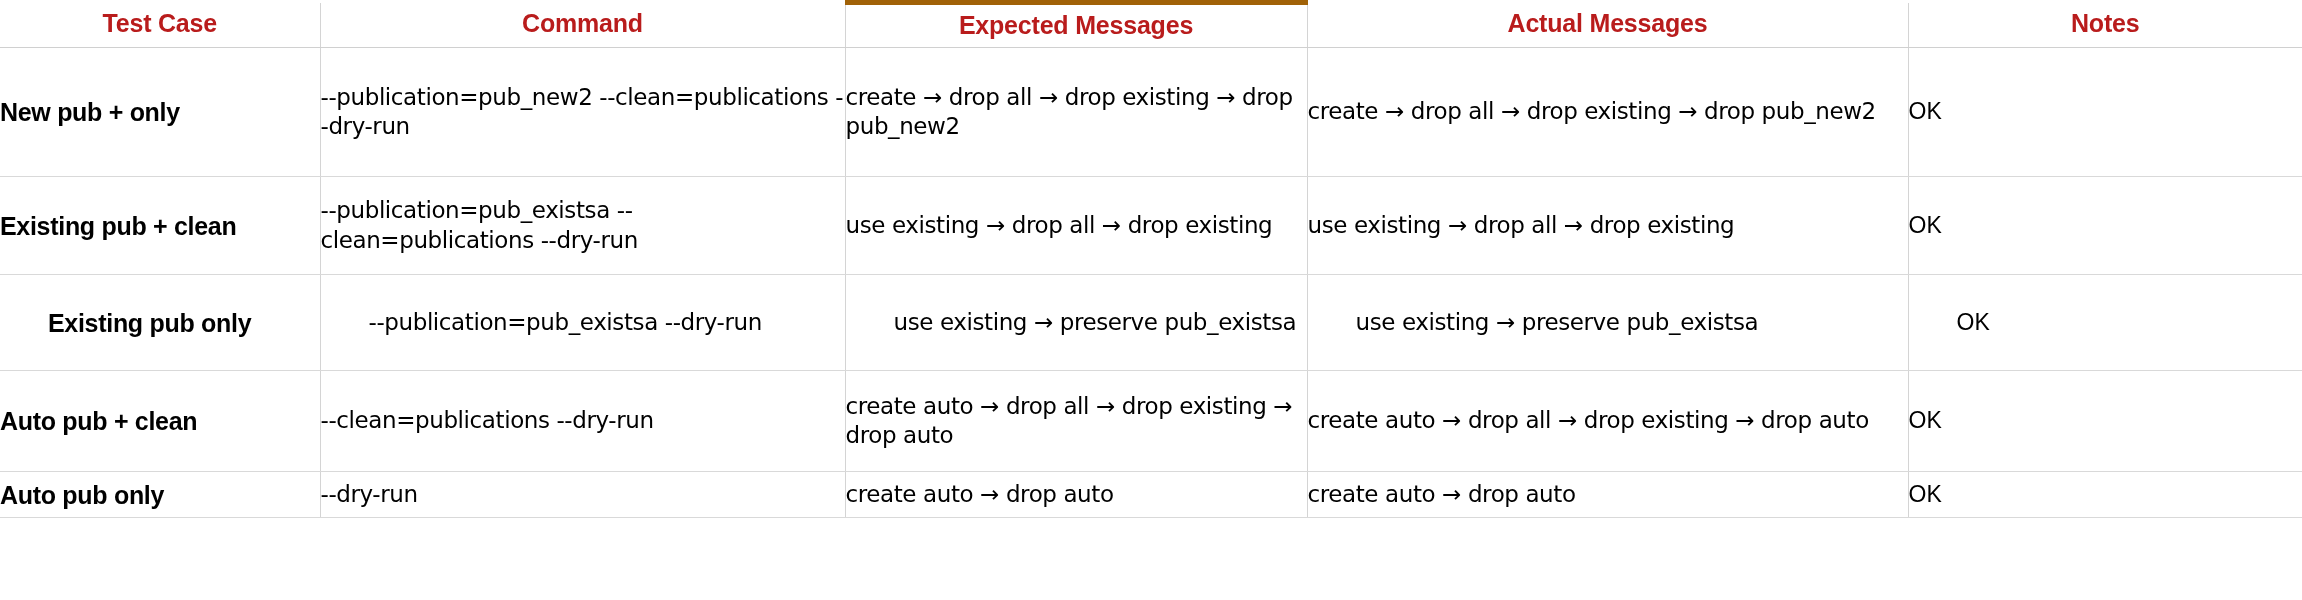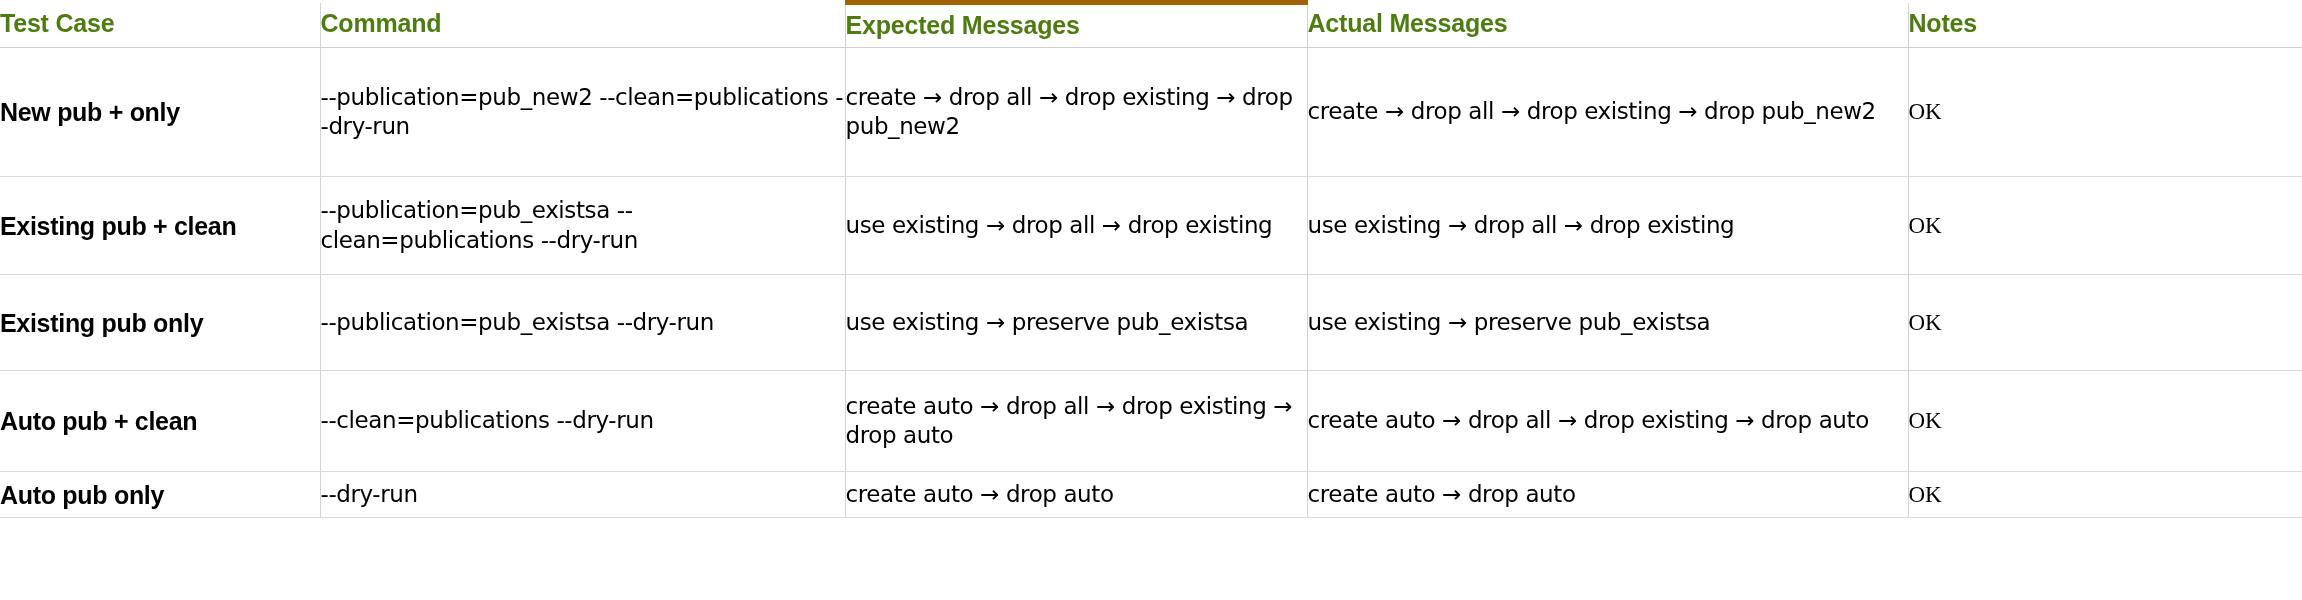--- a/index.html
+++ b/index.html
@@ -44,24 +44,24 @@
   }
   table.grid th:last-child,
   table.grid td:last-child {
     border-right: none;
     margin-top: 20px;
   }
 
   
   thead tr.head-row th {
     height: 40px;
-    text-align: left;
+    text-align: center;
     font-weight: bold;
     font-size: 25px;
-    color: #4d7c0f;
+    color: #b91c1c;
     font-family: "Liberation Sans Narrow", "Liberation Sans", sans-serif;
     font-stretch: condensed;
     letter-spacing: -0.2px;
     border-bottom: 1px solid #d0d0d0;
     padding-bottom: 2px;
     white-space: nowrap;
     overflow: hidden;
   }
   thead tr.head-row th.hl-green {
     border-top: 5px solid #a16207;
@@ -93,30 +93,30 @@
 
   td.cell-exp,
   td.cell-act {
     font-family: "DejaVu Sans", sans-serif;
     font-size: 23px;
     padding: 4px 14px 4px 12px;
     letter-spacing: -0.4px;
   }
 
   td.cell-notes {
-    font-family: Liberation Serif, serif;
+    font-family: Liberation Sans, sans-serif;
     font-size: 23px;
     padding: 4px 14px 4px 12px;
   }
 
   
   tr.r-tall  td { height: 128px; }
   tr.r-short td { height: 83px; }
   tr.r-med   td { height: 97px; }
-  tr.r-med2  td { height: 95px; }
+  tr.r-med2  td { height: 95px; padding-left: 48px; }
   tr.r-med3  td { height: 100px; }
   tr.r-last  td { height: 45px; }
 </style>
 </head>
 <body>
 
 <div class="sheet">
 
   <table class="grid">
     <colgroup>

